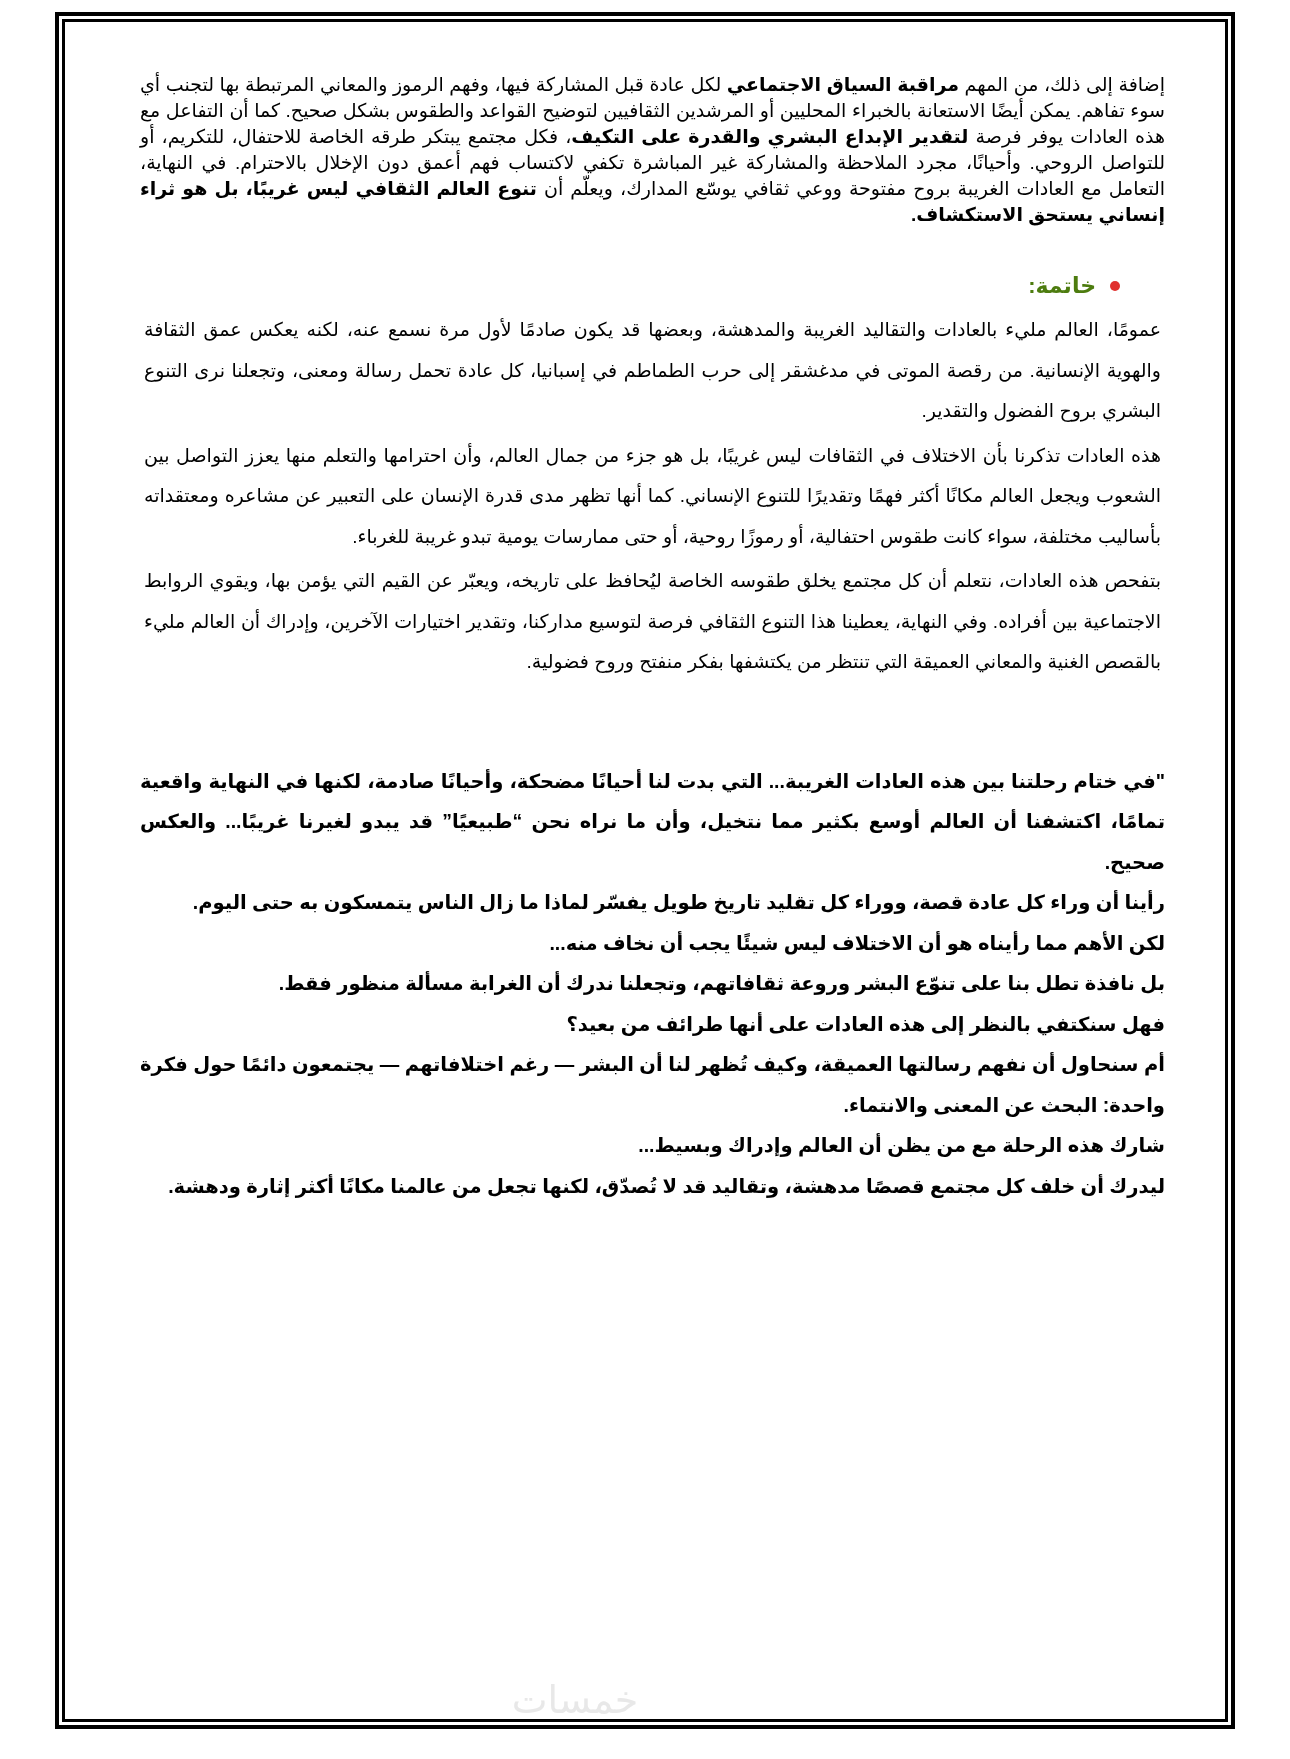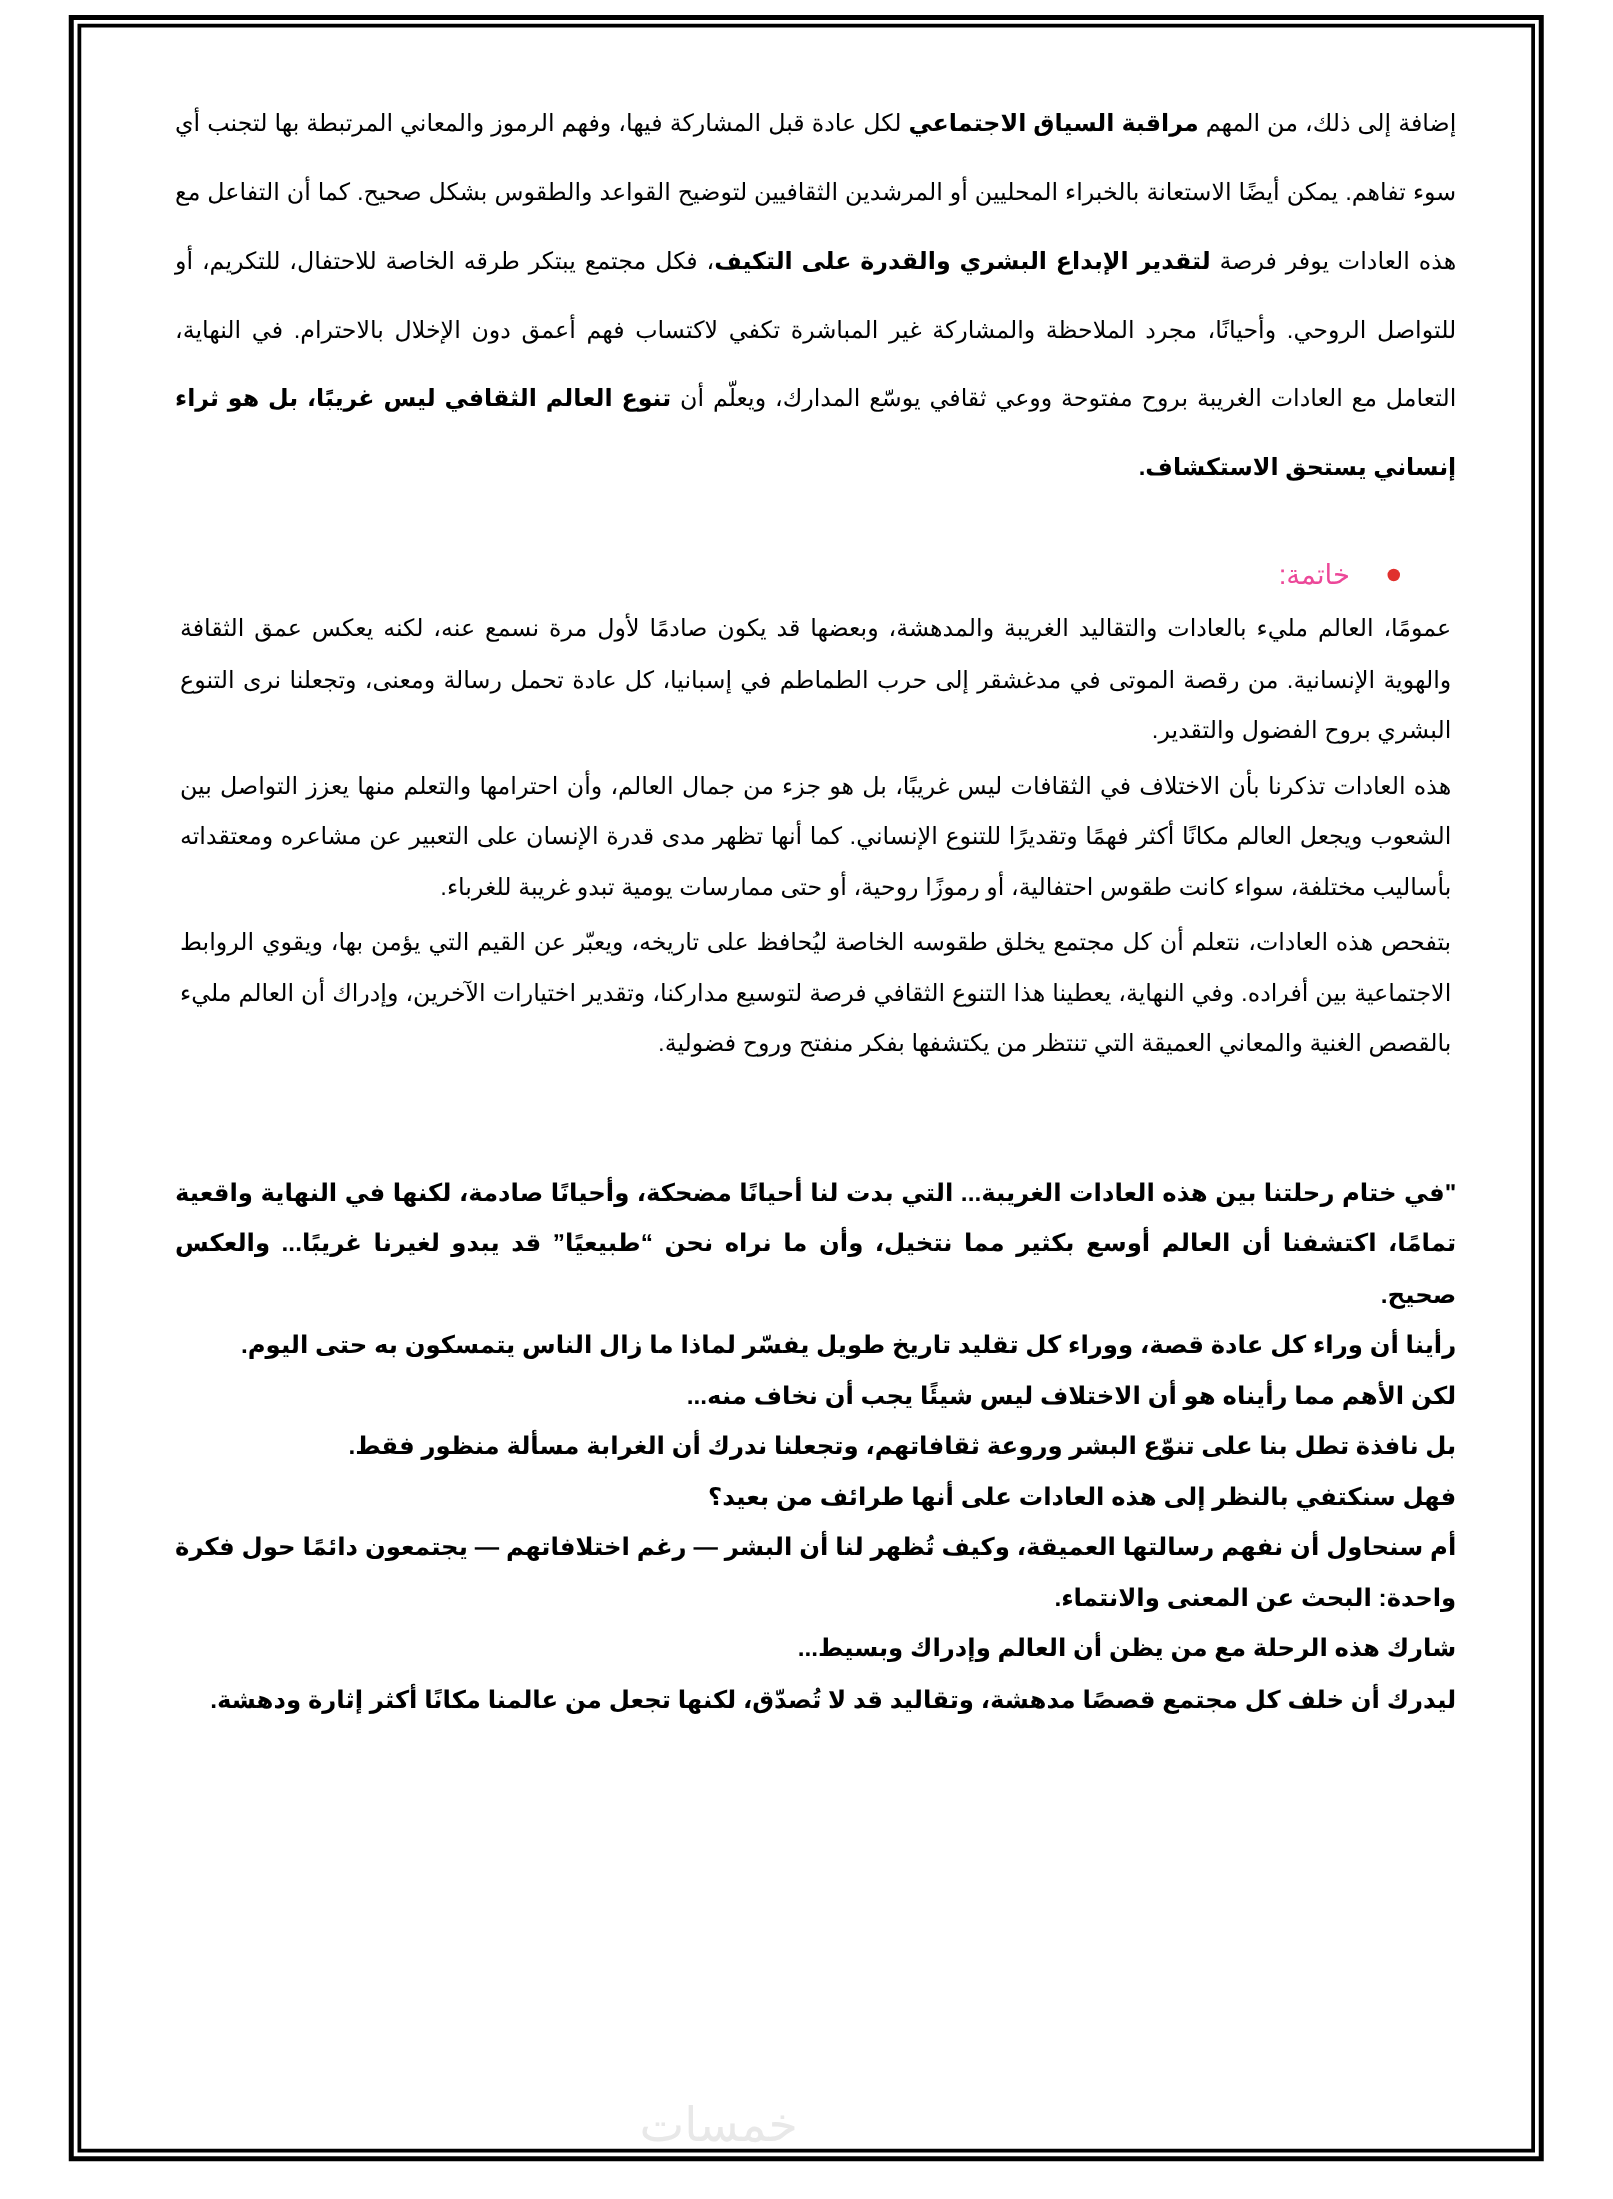--- a/index.html
+++ b/index.html
@@ -37,37 +37,37 @@
       position: absolute;
       left: 140px;
       top: 72px;
       width: 1025px;
       direction: rtl;
       text-align: justify;
       text-align-last: right;
     }
     .para {
       font-size: 19px;
-      line-height: 55px;
+      line-height: 26px;
       margin: 0;
     }
     .para b {
       font-weight: bold;
     }
     .heading {
       margin-top: 38px;
       margin-bottom: 0;
       margin-right: 45px;
       font-size: 22px;
-      font-weight: normal;
-      color: #ec4899;
+      font-weight: bold;
+      color: #4d7c0f;
       line-height: 40px;
       display: flex;
       align-items: center;
-      gap: 30px;
+      gap: 14px;
     }
     .bullet {
       display: inline-block;
       width: 10px;
       height: 10px;
       border-radius: 50%;
       background: #e0302e;
     }
     .conclusion p {
       font-size: 19px;

